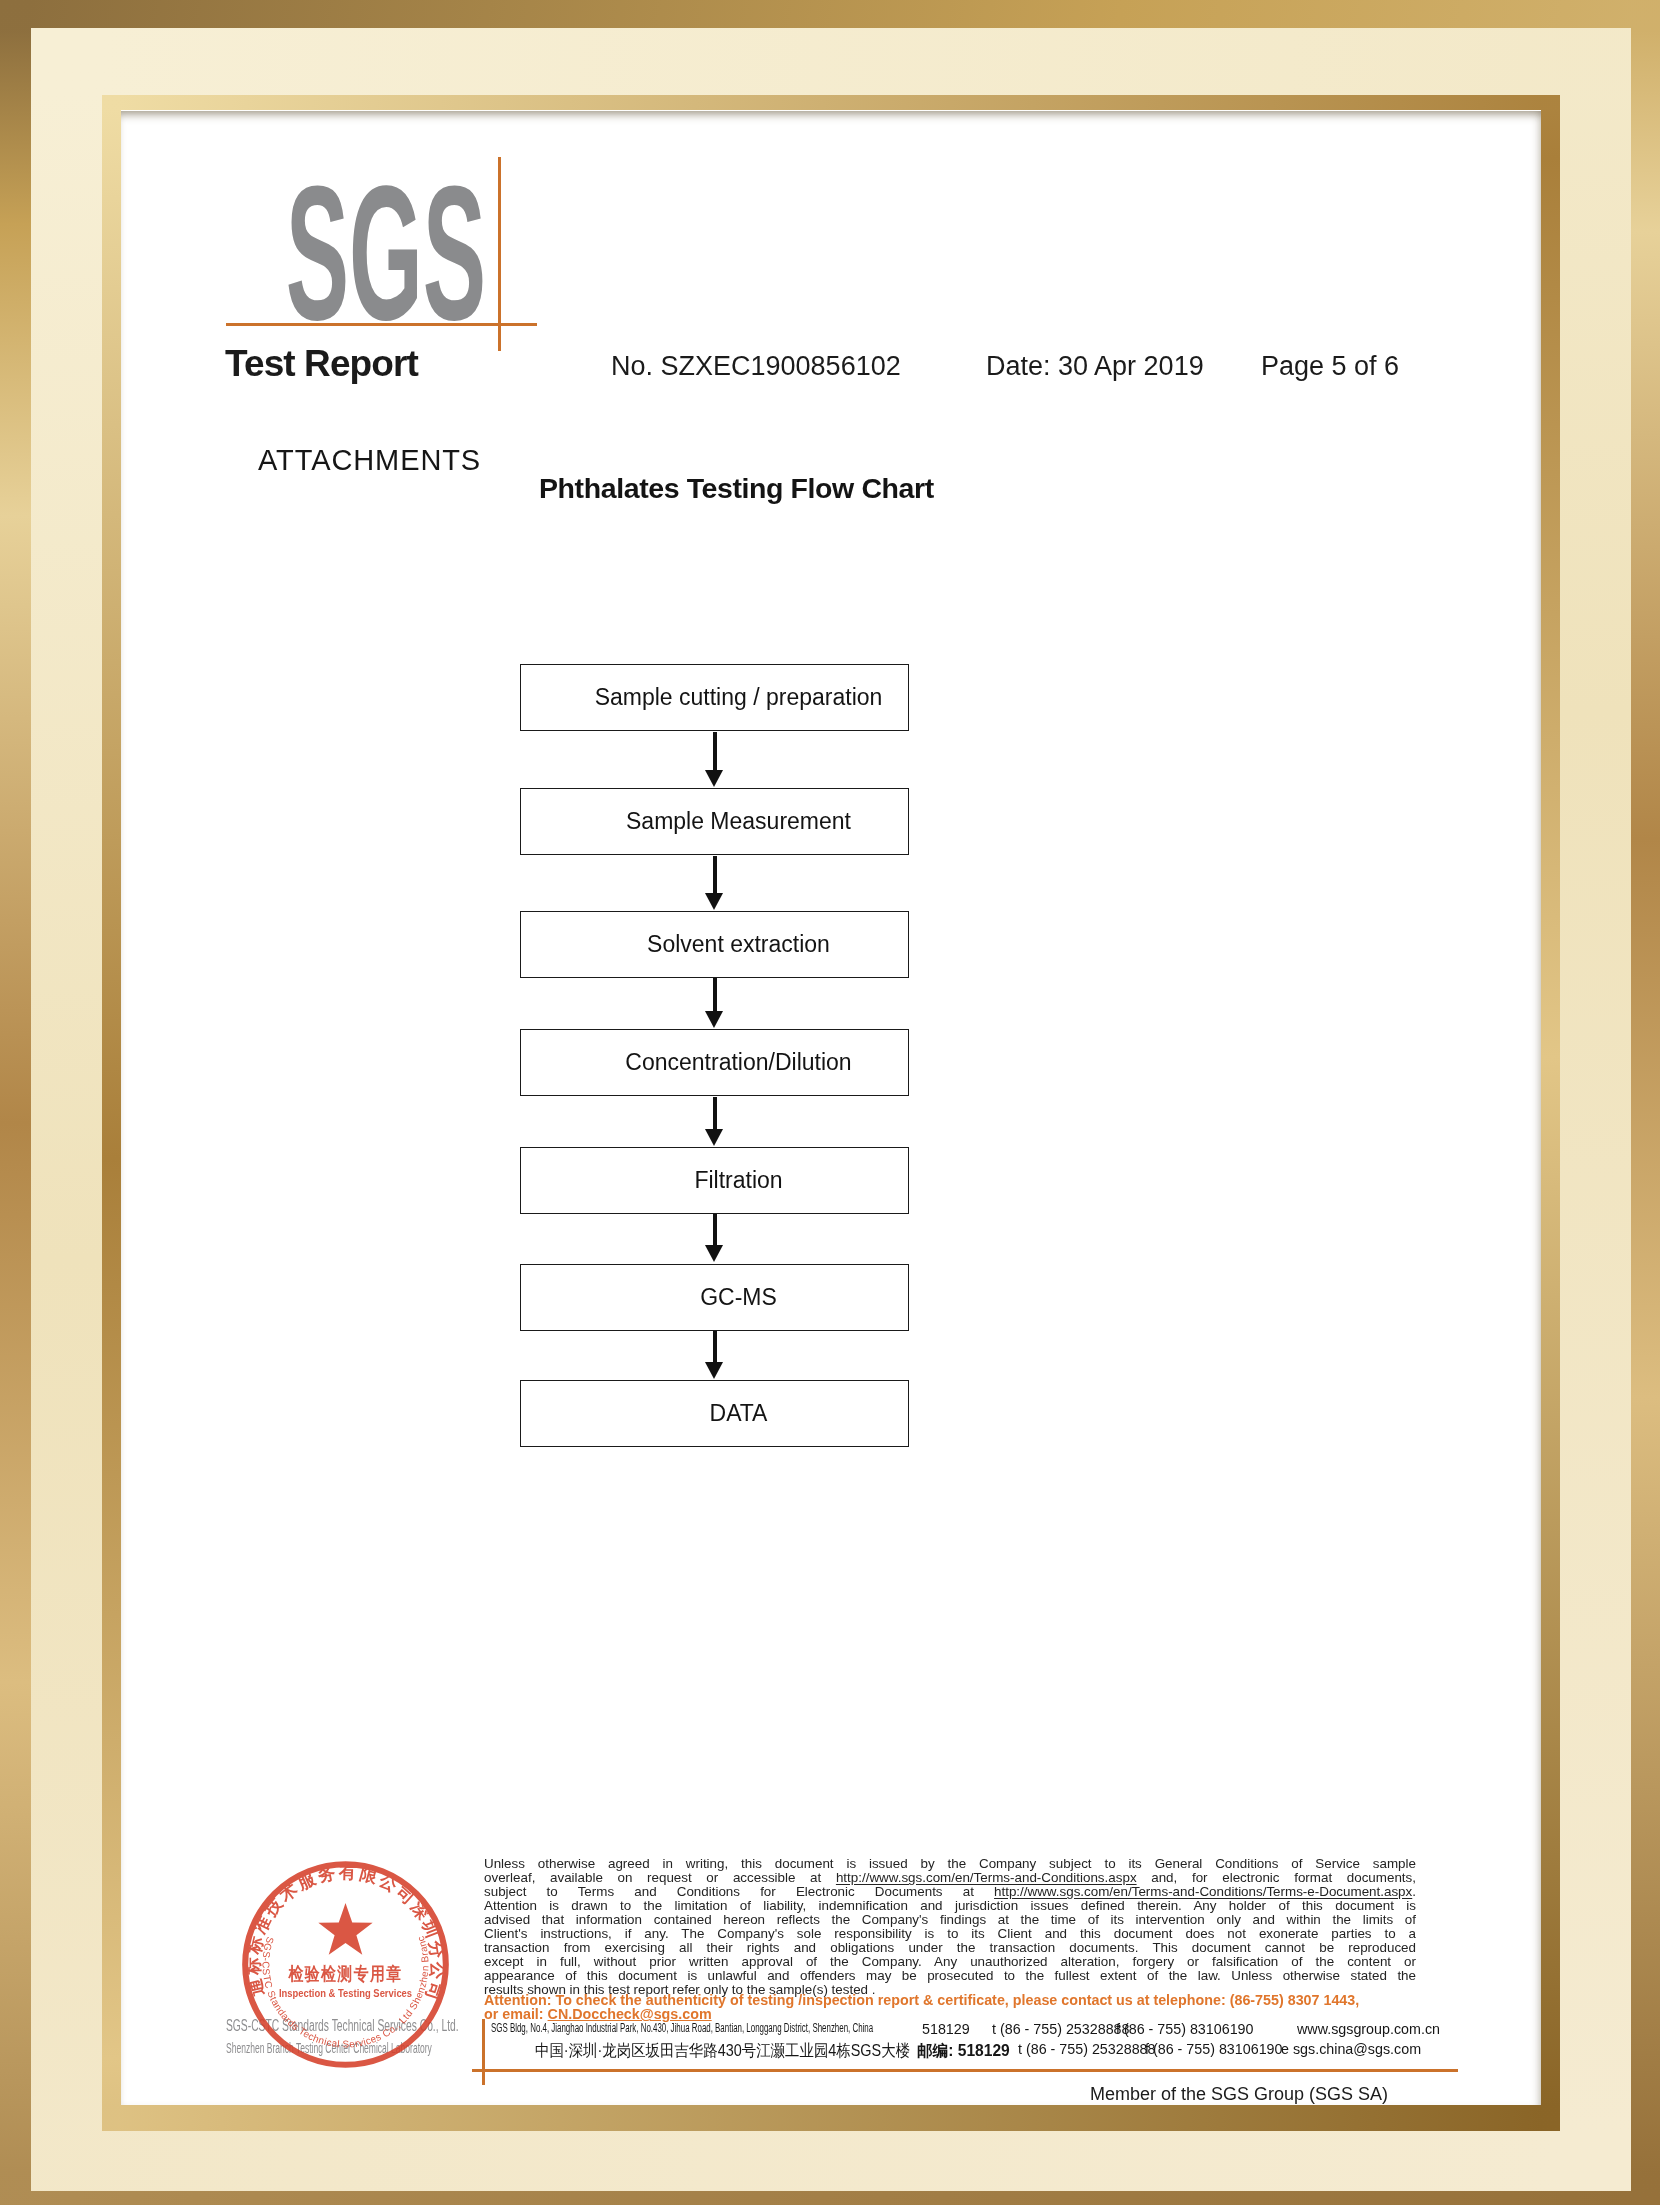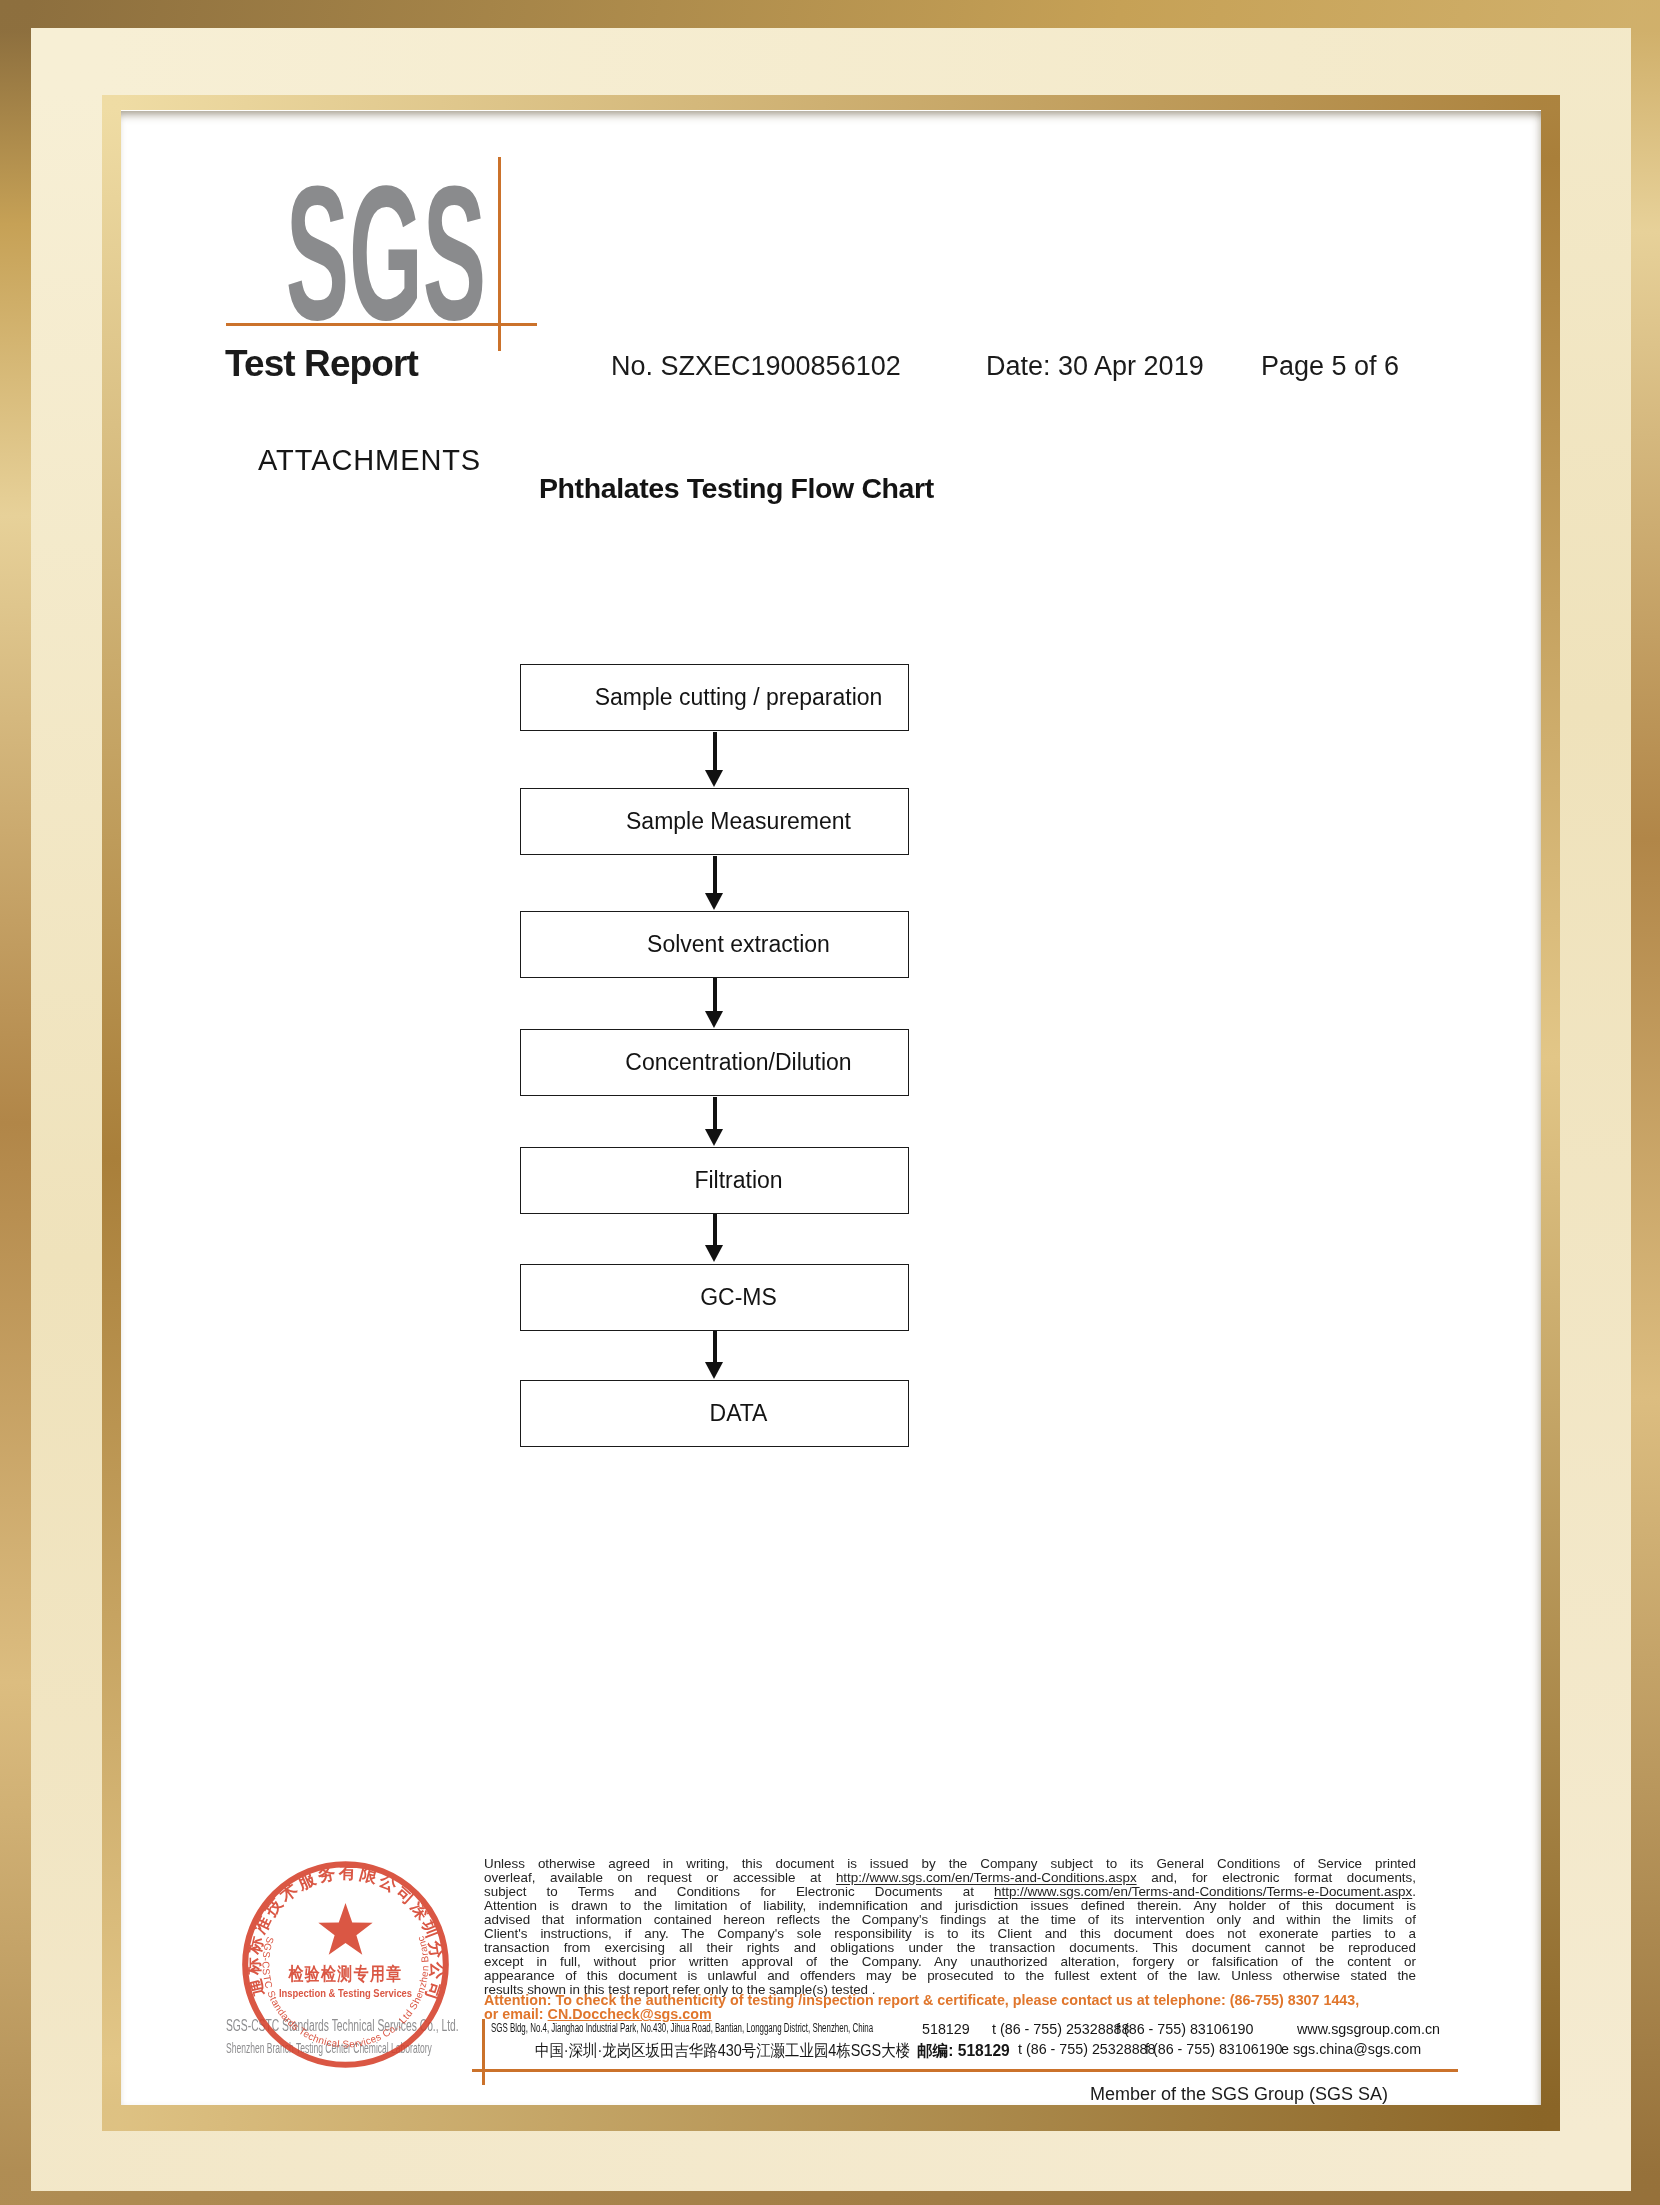--- a/index.html
+++ b/index.html
@@ -132,21 +132,21 @@
       </text>
       <polygon fill="#D5402B" points="122,51 129.8,73.3 153.4,73.8 134.6,88.1 141.4,110.7 122,97.2 102.6,110.7 109.4,88.1 90.6,73.8 114.2,73.3"></polygon>
       <text x="122" y="140" font-size="21" font-weight="bold" fill="#D5402B" text-anchor="middle" letter-spacing="2" textLength="132" lengthAdjust="spacingAndGlyphs">检验检测专用章</text>
       <text x="122" y="160" font-size="13.5" font-weight="bold" fill="#D5402B" text-anchor="middle" textLength="154" lengthAdjust="spacingAndGlyphs">Inspection &amp; Testing Services</text>
       <text font-size="11.5" fill="#D5402B" letter-spacing=".4">
         <textPath href="#arcBottom" startOffset="0">SGS-CSTC Standards Technical Services Co., Ltd Shenzhen Branch</textPath>
       </text>
     </svg>
 
     <div class="disclaimer">
-      <div class="disc-line"><span>Unless otherwise agreed in writing, this document is issued by the Company subject to its General Conditions of Service printed</span></div>
+      <div class="disc-line"><span>Unless otherwise agreed in writing, this document is issued by the Company subject to its General Conditions of Service sample</span></div>
       <div class="disc-line"><span>overleaf, available on request or accessible at </span><span class="disc-link">http://www.sgs.com/en/Terms-and-Conditions.aspx</span><span> and, for electronic format documents,</span></div>
       <div class="disc-line"><span>subject to Terms and Conditions for Electronic Documents at </span><span class="disc-link">http://www.sgs.com/en/Terms-and-Conditions/Terms-e-Document.aspx</span><span>.</span></div>
       <div class="disc-line"><span>Attention is drawn to the limitation of liability, indemnification and jurisdiction issues defined therein. Any holder of this document is</span></div>
       <div class="disc-line"><span>advised that information contained hereon reflects the Company's findings at the time of its intervention only and within the limits of</span></div>
       <div class="disc-line"><span>Client's instructions, if any. The Company's sole responsibility is to its Client and this document does not exonerate parties to a</span></div>
       <div class="disc-line"><span>transaction from exercising all their rights and obligations under the transaction documents. This document cannot be reproduced</span></div>
       <div class="disc-line"><span>except in full, without prior written approval of the Company. Any unauthorized alteration, forgery or falsification of the content or</span></div>
       <div class="disc-line"><span>appearance of this document is unlawful and offenders may be prosecuted to the fullest extent of the law. Unless otherwise stated the</span></div>
       <div class="disc-line last"><span>results shown in this test report refer only to the sample(s) tested .</span></div>
     </div>

